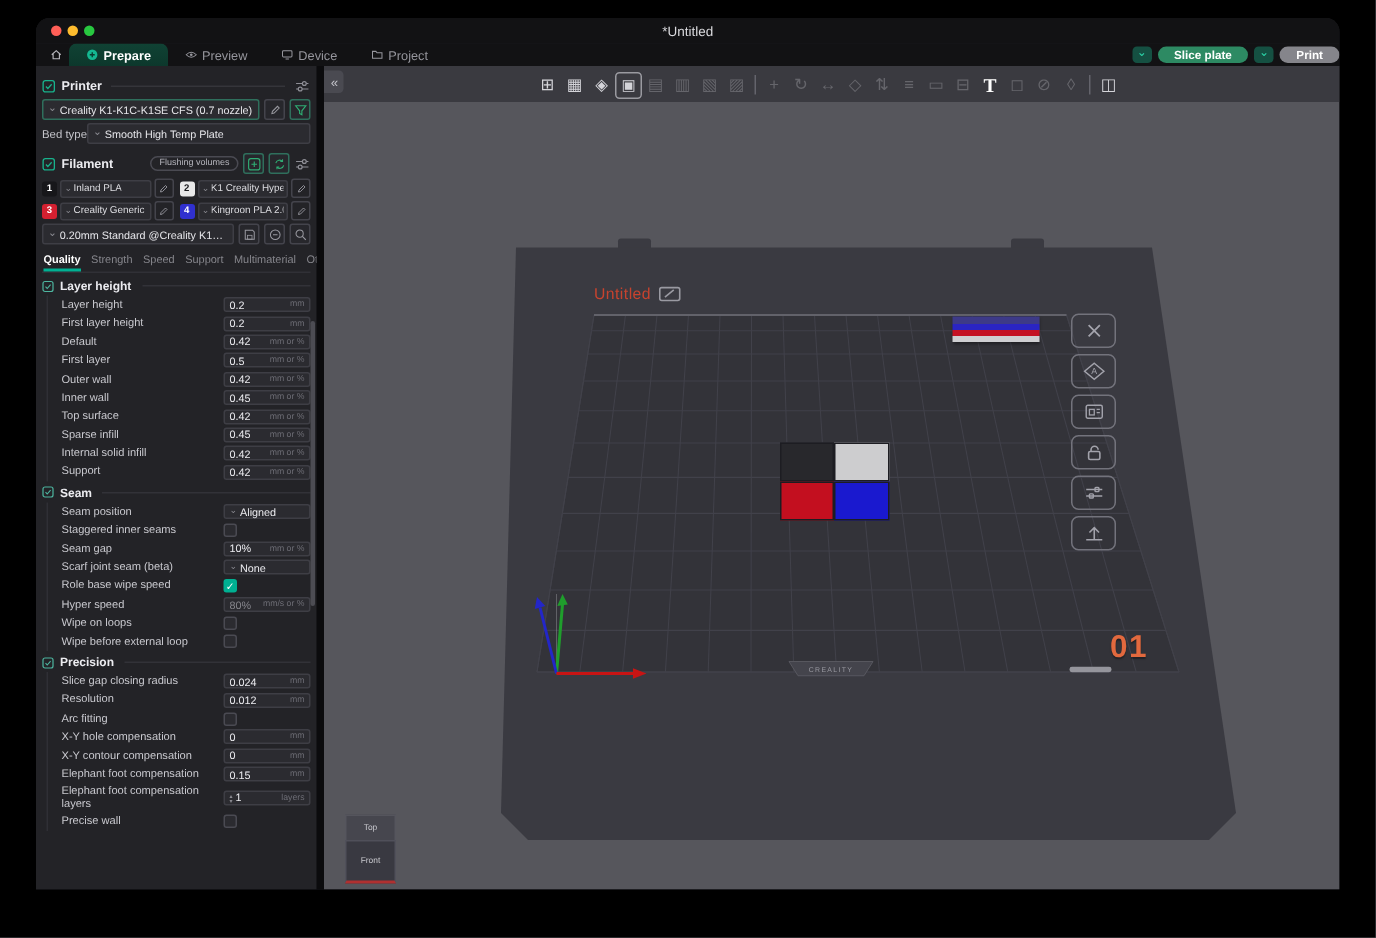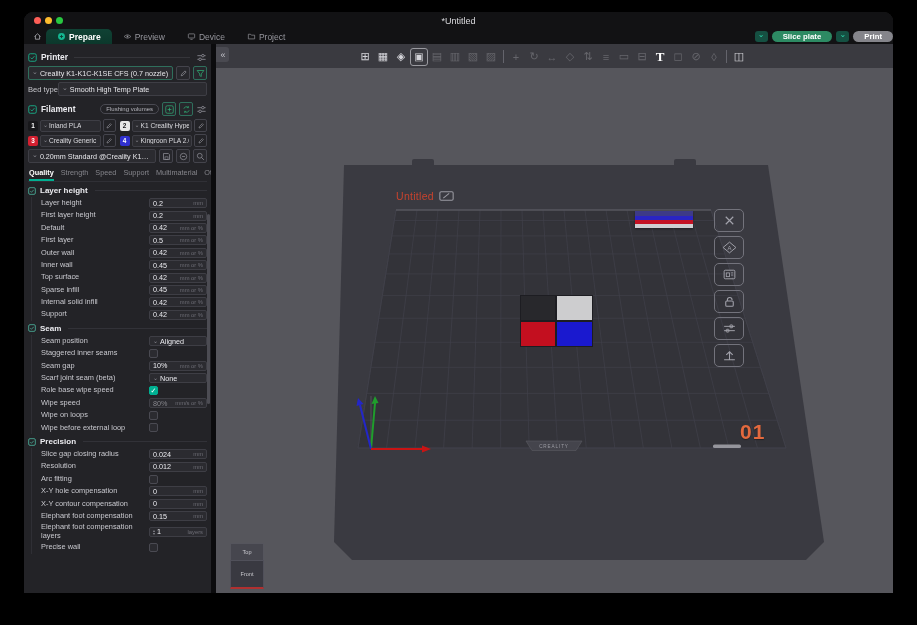--- a/index.html
+++ b/index.html
@@ -500,21 +500,21 @@
                 </div>
               </div>
             </div>
             <div class="srow">
               <div class="lbl">Role base wipe speed</div>
               <div class="ctrl">
                 <span class="cb checked">✓</span>
               </div>
             </div>
             <div class="srow">
-              <div class="lbl">Wipe speed</div>
+              <div class="lbl">Hyper speed</div>
               <div class="ctrl">
                 <div class="inp dim">
                   <span class="val">80%</span>
                   <span class="unit">mm/s or %</span>
                 </div>
               </div>
             </div>
             <div class="srow">
               <div class="lbl">Wipe on loops</div>
               <div class="ctrl">

